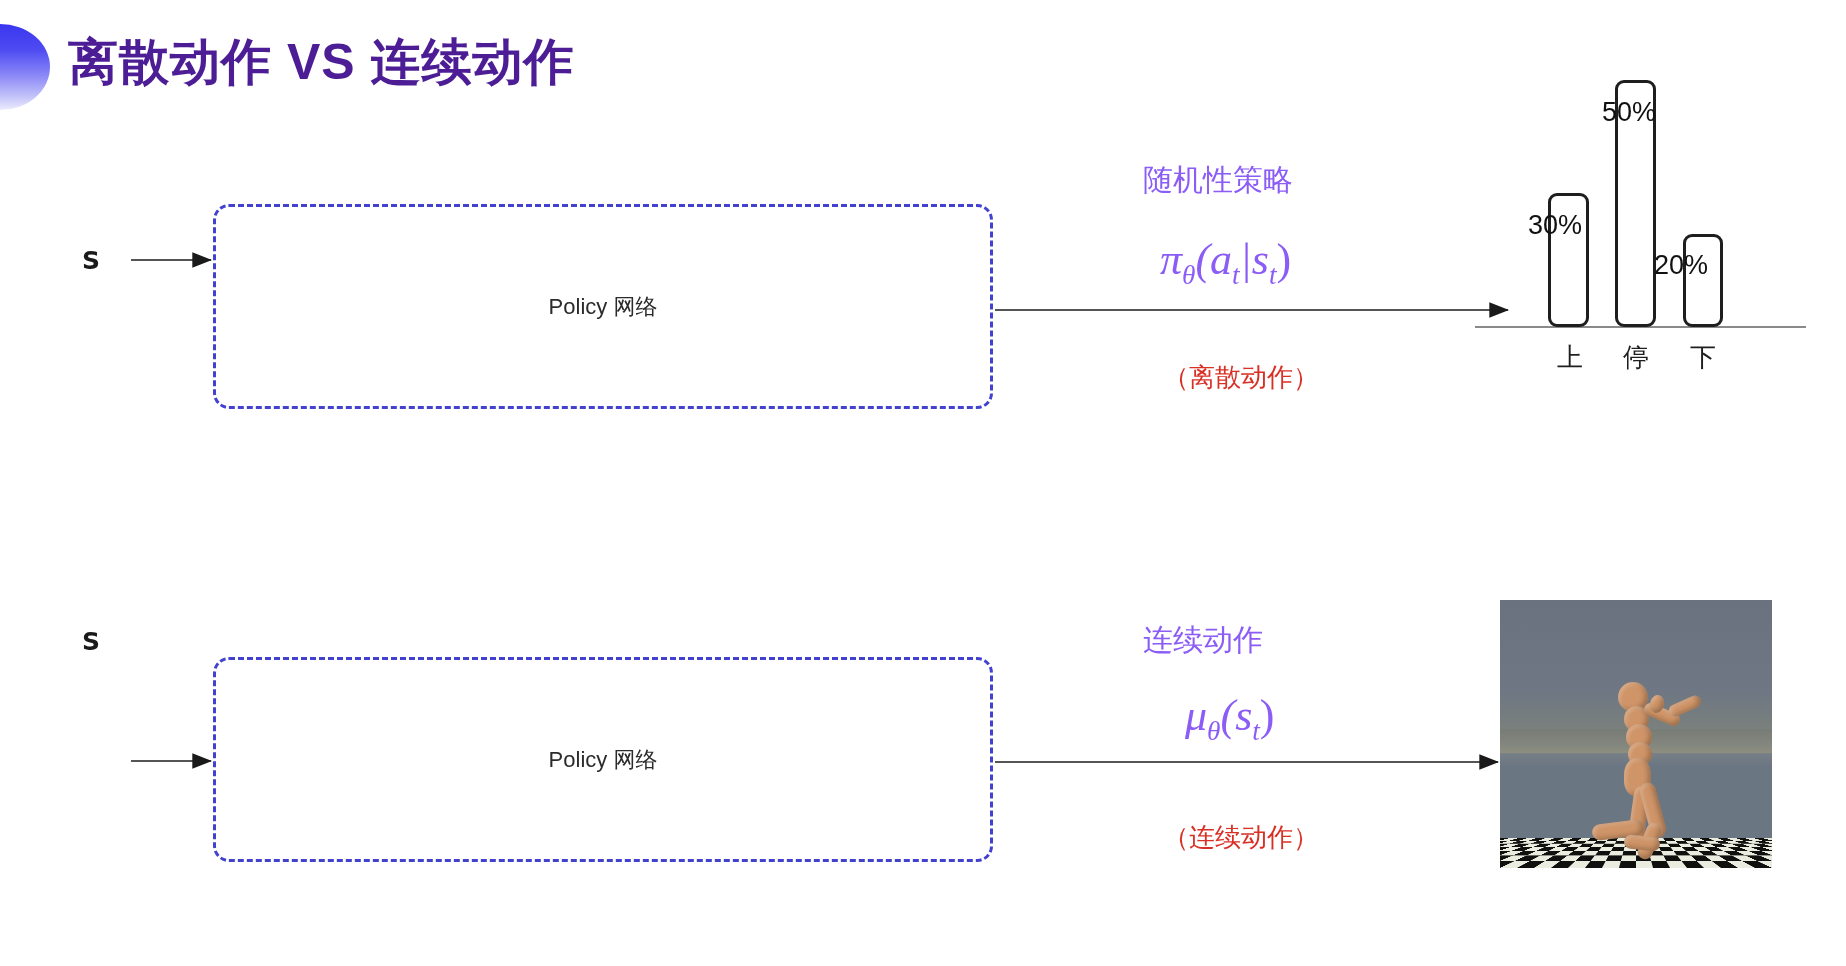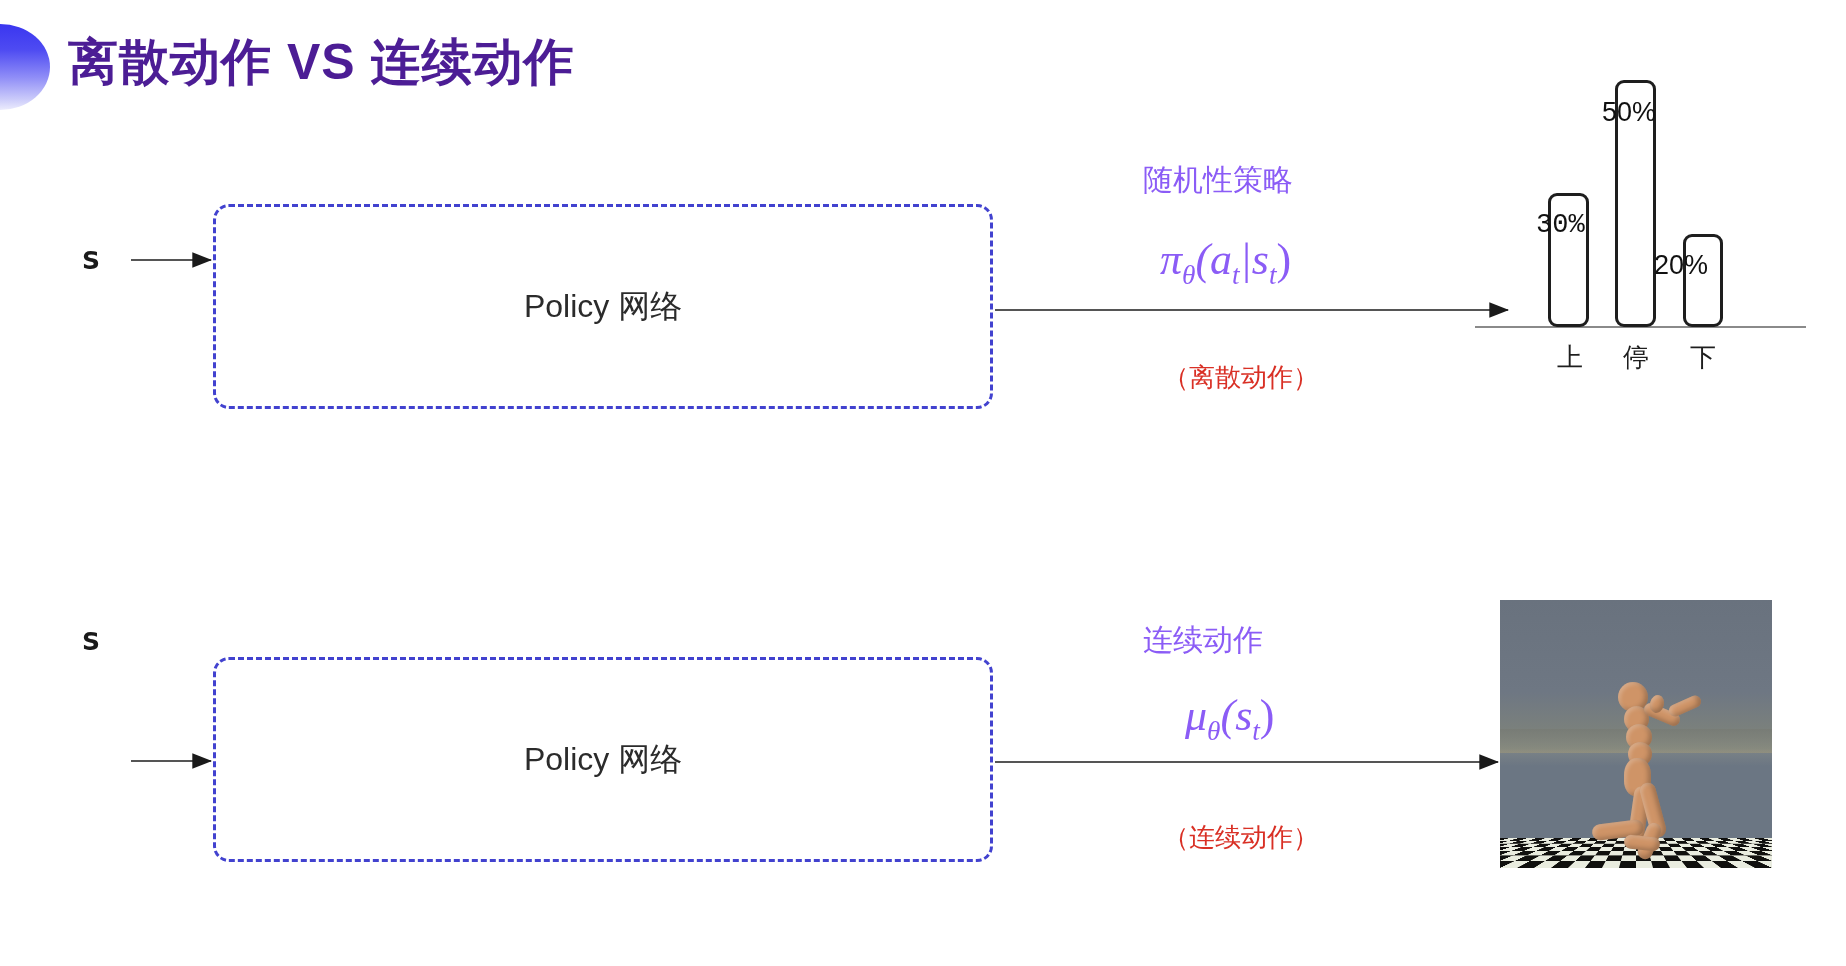--- a/index.html
+++ b/index.html
@@ -54,21 +54,21 @@
     box-sizing: border-box;
     background: transparent;
   }
   .policy-box-label {
     position: absolute;
     left: 0;
     right: 0;
     top: 50%;
     transform: translateY(-50%);
     text-align: center;
-    font-size: 32px;
+    font-size: 22px;
     color: #2b2b2b;
     font-family: "Liberation Sans", sans-serif;
   }
   .policy-head {
     position: absolute;
     font-size: 30px;
     color: #8b5cf6;
     white-space: nowrap;
     font-family: "Liberation Sans", sans-serif;
   }
@@ -206,21 +206,21 @@
 <div class="formula" style="left:1160px; top:234px;">
   <span>π</span><span class="sub">θ</span><span>(a</span><span class="sub">t</span><span>|s</span><span class="sub">t</span><span class="up">)</span>
 </div>
 
 <div class="red-note" style="left:1163px; top:360px;">（离散动作）</div>
 
 <div id="bar-chart">
   <div id="chart-baseline"></div>
 
   <div class="bar" style="left:78px; width:41px; height:134px;"></div>
-  <div class="bar-value" style="left:66px; top:115px;font-family:Liberation Mono, monospace;">30%</div>
+  <div class="bar-value" style="left:58px; top:115px;">30%</div>
   <div class="bar-cat" style="left:70px; width:60px;">上</div>
 
   <div class="bar" style="left:145px; width:41px; height:247px;"></div>
   <div class="bar-value" style="left:132px; top:2px;">50%</div>
   <div class="bar-cat" style="left:136px; width:60px;">停</div>
 
   <div class="bar" style="left:213px; width:40px; height:93px;"></div>
   <div class="bar-value" style="left:184px; top:155px;">20%</div>
   <div class="bar-cat" style="left:203px; width:60px;">下</div>
 </div>

